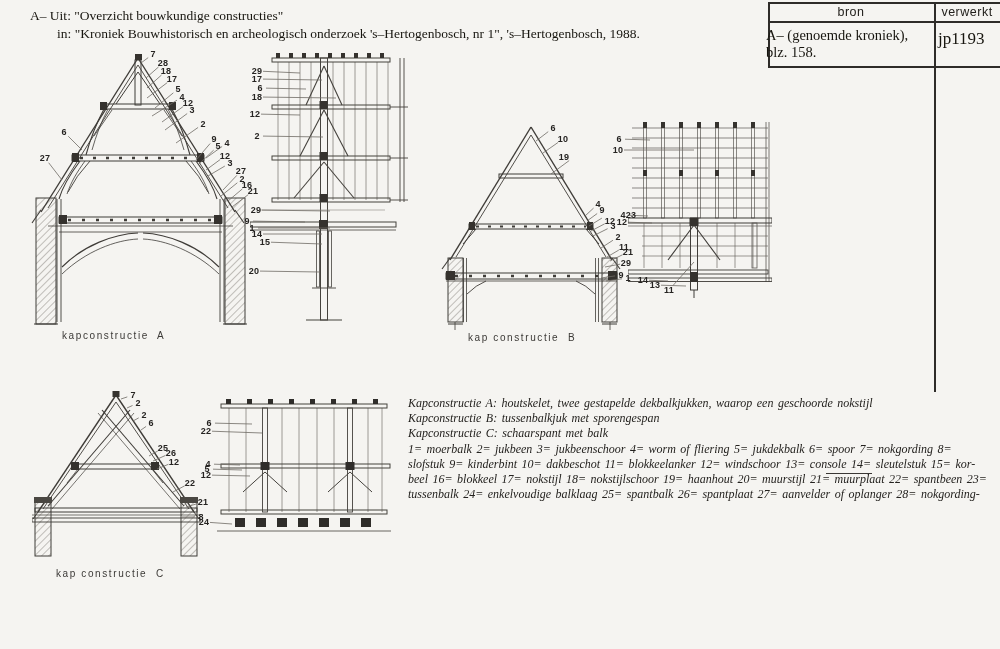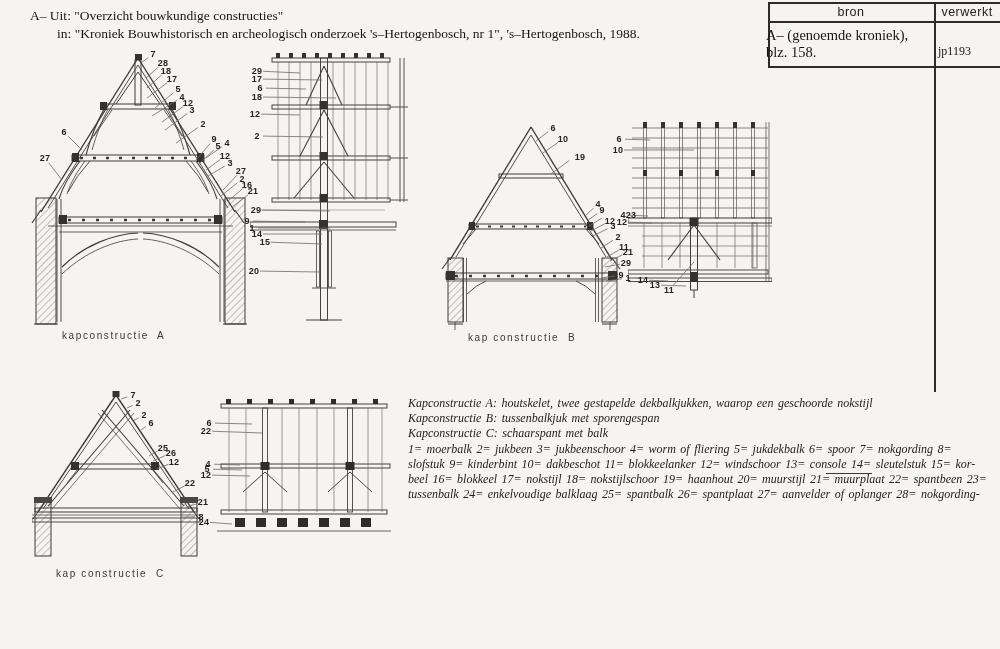--- a/index.html
+++ b/index.html
@@ -32,21 +32,21 @@
 <div class="rule" style="left:768px;top:66px;width:232px;height:1.5px"></div>
 <div class="rule" style="left:768px;top:2px;width:1.5px;height:64px"></div>
 <div class="rule" style="left:934px;top:2px;width:1.5px;height:390px"></div>
 
 <div class="col-head" style="left:851px;top:5px">bron</div>
 <div class="col-head" style="left:967px;top:5px">verwerkt</div>
 <div class="cell-text" style="left:766px;top:27px">
   <div>A– (genoemde kroniek),</div>
   <div>blz. 158.</div>
 </div>
-<div class="cell-text" style="left:938px;top:43px;font-size:12px">jp1193</div>
+<div class="cell-text" style="left:938px;top:30px;font-size:17px">jp1193</div>
 
 <svg class="fig" style="left:28px;top:52px" width="225" height="280" viewBox="0 0 225 280">
   <defs>
     <pattern id="hA" patternUnits="userSpaceOnUse" width="5" height="5" patternTransform="rotate(45)">
       <line x1="0" y1="0" x2="0" y2="5" stroke="#8a867f" stroke-width="1"></line>
     </pattern>
   </defs>
   <g stroke="#3f3c38" fill="none" stroke-width="1.4">
     <rect x="8" y="146" width="20" height="126" fill="url(#hA)" stroke-width="1"></rect>
     <rect x="197" y="146" width="20" height="126" fill="url(#hA)" stroke-width="1"></rect>
@@ -437,21 +437,21 @@
     <span class="part-label" style="left: 255px; top: 114px;">12</span>
     <span class="part-label" style="left: 257px; top: 136px;">2</span>
     <span class="part-label" style="left: 256px; top: 210px;">29</span>
     <span class="part-label" style="left: 247px; top: 221px;">9</span>
     <span class="part-label" style="left: 252px; top: 228px;">1</span>
     <span class="part-label" style="left: 257px; top: 234px;">14</span>
     <span class="part-label" style="left: 265px; top: 242px;">15</span>
     <span class="part-label" style="left: 254px; top: 271px;">20</span>
     <span class="part-label" style="left: 553px; top: 128px;">6</span>
     <span class="part-label" style="left: 563px; top: 139px;">10</span>
-    <span class="part-label" style="left: 580px; top: 157px; text-align: right;">19</span>
+    <span class="part-label" style="left: 564px; top: 157px; text-align: right;">19</span>
     <span class="part-label" style="left: 598px; top: 204px;">4</span>
     <span class="part-label" style="left: 602px; top: 210px;">9</span>
     <span class="part-label" style="left: 607px; top: 215px; margin-left: 24px;">23</span>
     <span class="part-label" style="left: 610px; top: 221px;">12</span>
     <span class="part-label" style="left: 613px; top: 226px;">3</span>
     <span class="part-label" style="left: 618px; top: 237px;">2</span>
     <span class="part-label" style="left: 624px; top: 247px;">11</span>
     <span class="part-label" style="left: 628px; top: 252px;">21</span>
     <span class="part-label" style="left: 626px; top: 263px;">29</span>
     <span class="part-label" style="left: 621px; top: 275px;">9</span>

